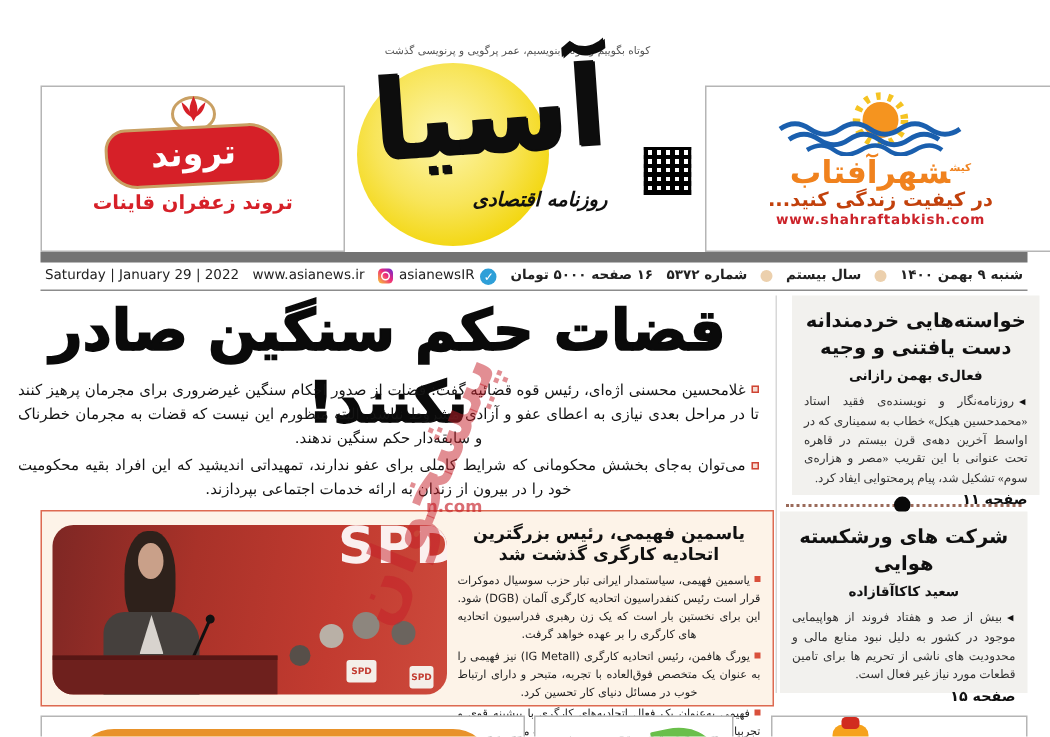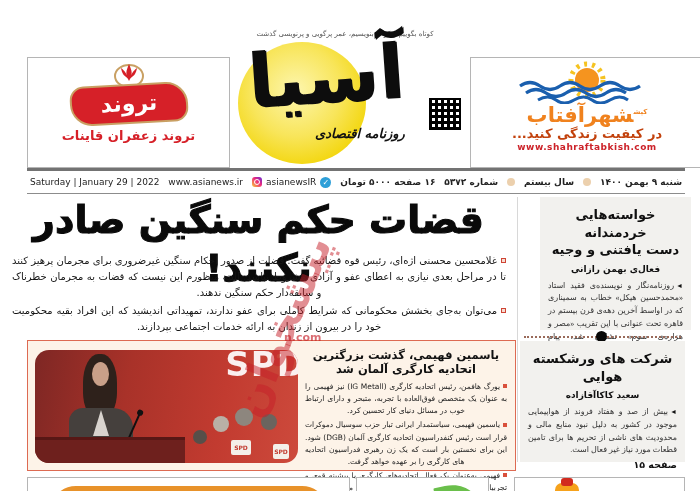--- a/index.html
+++ b/index.html
@@ -49,21 +49,21 @@
   #qr-code {
     left:427px; top:96px; width:36px; height:36px; border:2px solid #fff; background:#fff;
     background-image:
       repeating-linear-gradient(0deg,#000 0 3px, transparent 3px 6px),
       repeating-linear-gradient(90deg,#000 0 3px, #fff 3px 6px);
   }
 
   
   #dateline {
     left:27px; top:168px; width:658px; height:26px;
-    border-top:3px solid #737373; border-bottom:1px solid #8c8c8c;
+    border-top:7px solid #737373; border-bottom:1px solid #8c8c8c;
     display:flex; align-items:center; justify-content:space-between;
     font-size:9px; color:#222; padding:0 3px; white-space:nowrap;
   }
   #dateline .seg { display:flex; align-items:center; gap:4px; }
   .fa-bold { font-weight:bold; }
   .dot-tan { width:8px; height:8px; border-radius:50%; background:#ecd0ad; display:inline-block; }
   .ig-icon {
     width:10px; height:10px; border-radius:3px; display:inline-block; position:relative;
     background:linear-gradient(45deg,#f9ce34,#ee2a7b 55%,#6228d7);
   }
@@ -123,21 +123,21 @@
     color:#c23b30; font-size:6px; font-weight:bold; text-align:center; line-height:15px;
   }
   #union-text { right:8px; top:7px; width:202px; }
   #union-title { font-size:11.5px; font-weight:bold; color:#111; text-align:center; letter-spacing:-0.3px; }
   #union-bullets { margin-top:5px; font-size:7.5px; line-height:1.62; color:#222; }
   #union-bullets p { text-align:justify; text-align-last:center; margin-bottom:2px; }
   .sq-marker-filled { display:inline-block; width:4px; height:4px; margin:0 0 1px 3px; background:#d9503c; vertical-align:middle; }
 
   
   .side-box { background:#f2f1ee; padding:9px 8px 0; text-align:center; }
-  #side-1 { left:540px; top:197px; width:151px; height:133px; }
+  #side-1 { left:528px; top:197px; width:165px; height:133px; }
   #side-2 { left:520px; top:341px; width:165px; height:121px; }
   .side-title { font-size:13px; font-weight:bold; color:#101010; line-height:1.35; letter-spacing:-0.3px; }
   .side-byline { font-size:9px; font-weight:bold; color:#101010; margin-top:5px; }
   .side-body { margin-top:6px; font-size:8px; line-height:1.6; color:#333; text-align:justify;font-family:Liberation Serif, serif; }
   .tri-marker { color:#111; font-size:7px; margin-left:2px; }
   .side-page { margin-top:2px; font-size:9.5px; font-weight:bold; color:#101010; text-align:right; }
   #side-divider { left:524px; top:336px; width:157px; border-top:2px dotted #9a6a5a; }
   #side-divider-dot { left:596px; top:331px; width:11px; height:11px; border-radius:50%; background:#090909; }
   #col-divider { left:517px; top:197px; width:1px; height:265px; background:#d8d8d8; }
 
@@ -235,24 +235,24 @@
     <div class="mic"></div>
     <div class="aud" style="left:178px;top:66px;width:16px;height:16px;background:#b9b0a6;"></div>
     <div class="aud" style="left:200px;top:58px;width:18px;height:18px;background:#8d867e;"></div>
     <div class="aud" style="left:226px;top:64px;width:16px;height:16px;background:#6b645e;"></div>
     <div class="aud" style="left:158px;top:80px;width:14px;height:14px;background:#574f49;"></div>
     <div class="podium"></div>
     <div class="spd-sign" style="left:196px;bottom:8px;">SPD</div>
     <div class="spd-sign" style="left:238px;bottom:4px;width:16px;">SPD</div>
   </div>
   <div class="abs rtl" id="union-text">
-    <div id="union-title">یاسمین فهیمی، گذشت بزرگترین اتحادیه کارگری آلمان شد</div>
+    <div id="union-title">یاسمین فهیمی، رئیس بزرگترین اتحادیه کارگری گذشت شد</div>
     <div id="union-bullets">
+      <p><span class="sq-marker-filled"></span><span>یاسمین فهیمی، سیاستمدار ایرانی تبار حزب سوسیال دموکرات قرار است رئیس کنفدراسیون اتحادیه کارگری آلمان (DGB) شود. این برای نخستین بار است که یک زن رهبری فدراسیون اتحادیه های کارگری را بر عهده خواهد گرفت.</span></p>
       <p><span class="sq-marker-filled"></span><span>یورگ هافمن، رئیس اتحادیه کارگری (IG Metall) نیز فهیمی را به عنوان یک متخصص فوق‌العاده با تجربه، متبحر و دارای ارتباط خوب در مسائل دنیای کار تحسین کرد.</span></p>
-      <p><span class="sq-marker-filled"></span><span>یاسمین فهیمی، سیاستمدار ایرانی تبار حزب سوسیال دموکرات قرار است رئیس کنفدراسیون اتحادیه کارگری آلمان (DGB) شود. این برای نخستین بار است که یک زن رهبری فدراسیون اتحادیه های کارگری را بر عهده خواهد گرفت.</span></p>
       <p><span class="sq-marker-filled"></span><span>فهیمی به‌عنوان یک فعال اتحادیه‌های کارگری با پیشینه قوی و تجربیات زیاد دارای مهارت‌هایی است که به شدت مورد نیاز است. هافمن این اتفاق را گام مهمی برای سازمان اتحادیه های کارگری خواند.</span></p>
     </div>
   </div>
 </div>
 
 <div class="abs" id="col-divider"></div>
 
 <div class="abs side-box rtl" id="side-1">
   <div class="side-title">
     <div>خواسته‌هایی خردمندانه</div>

